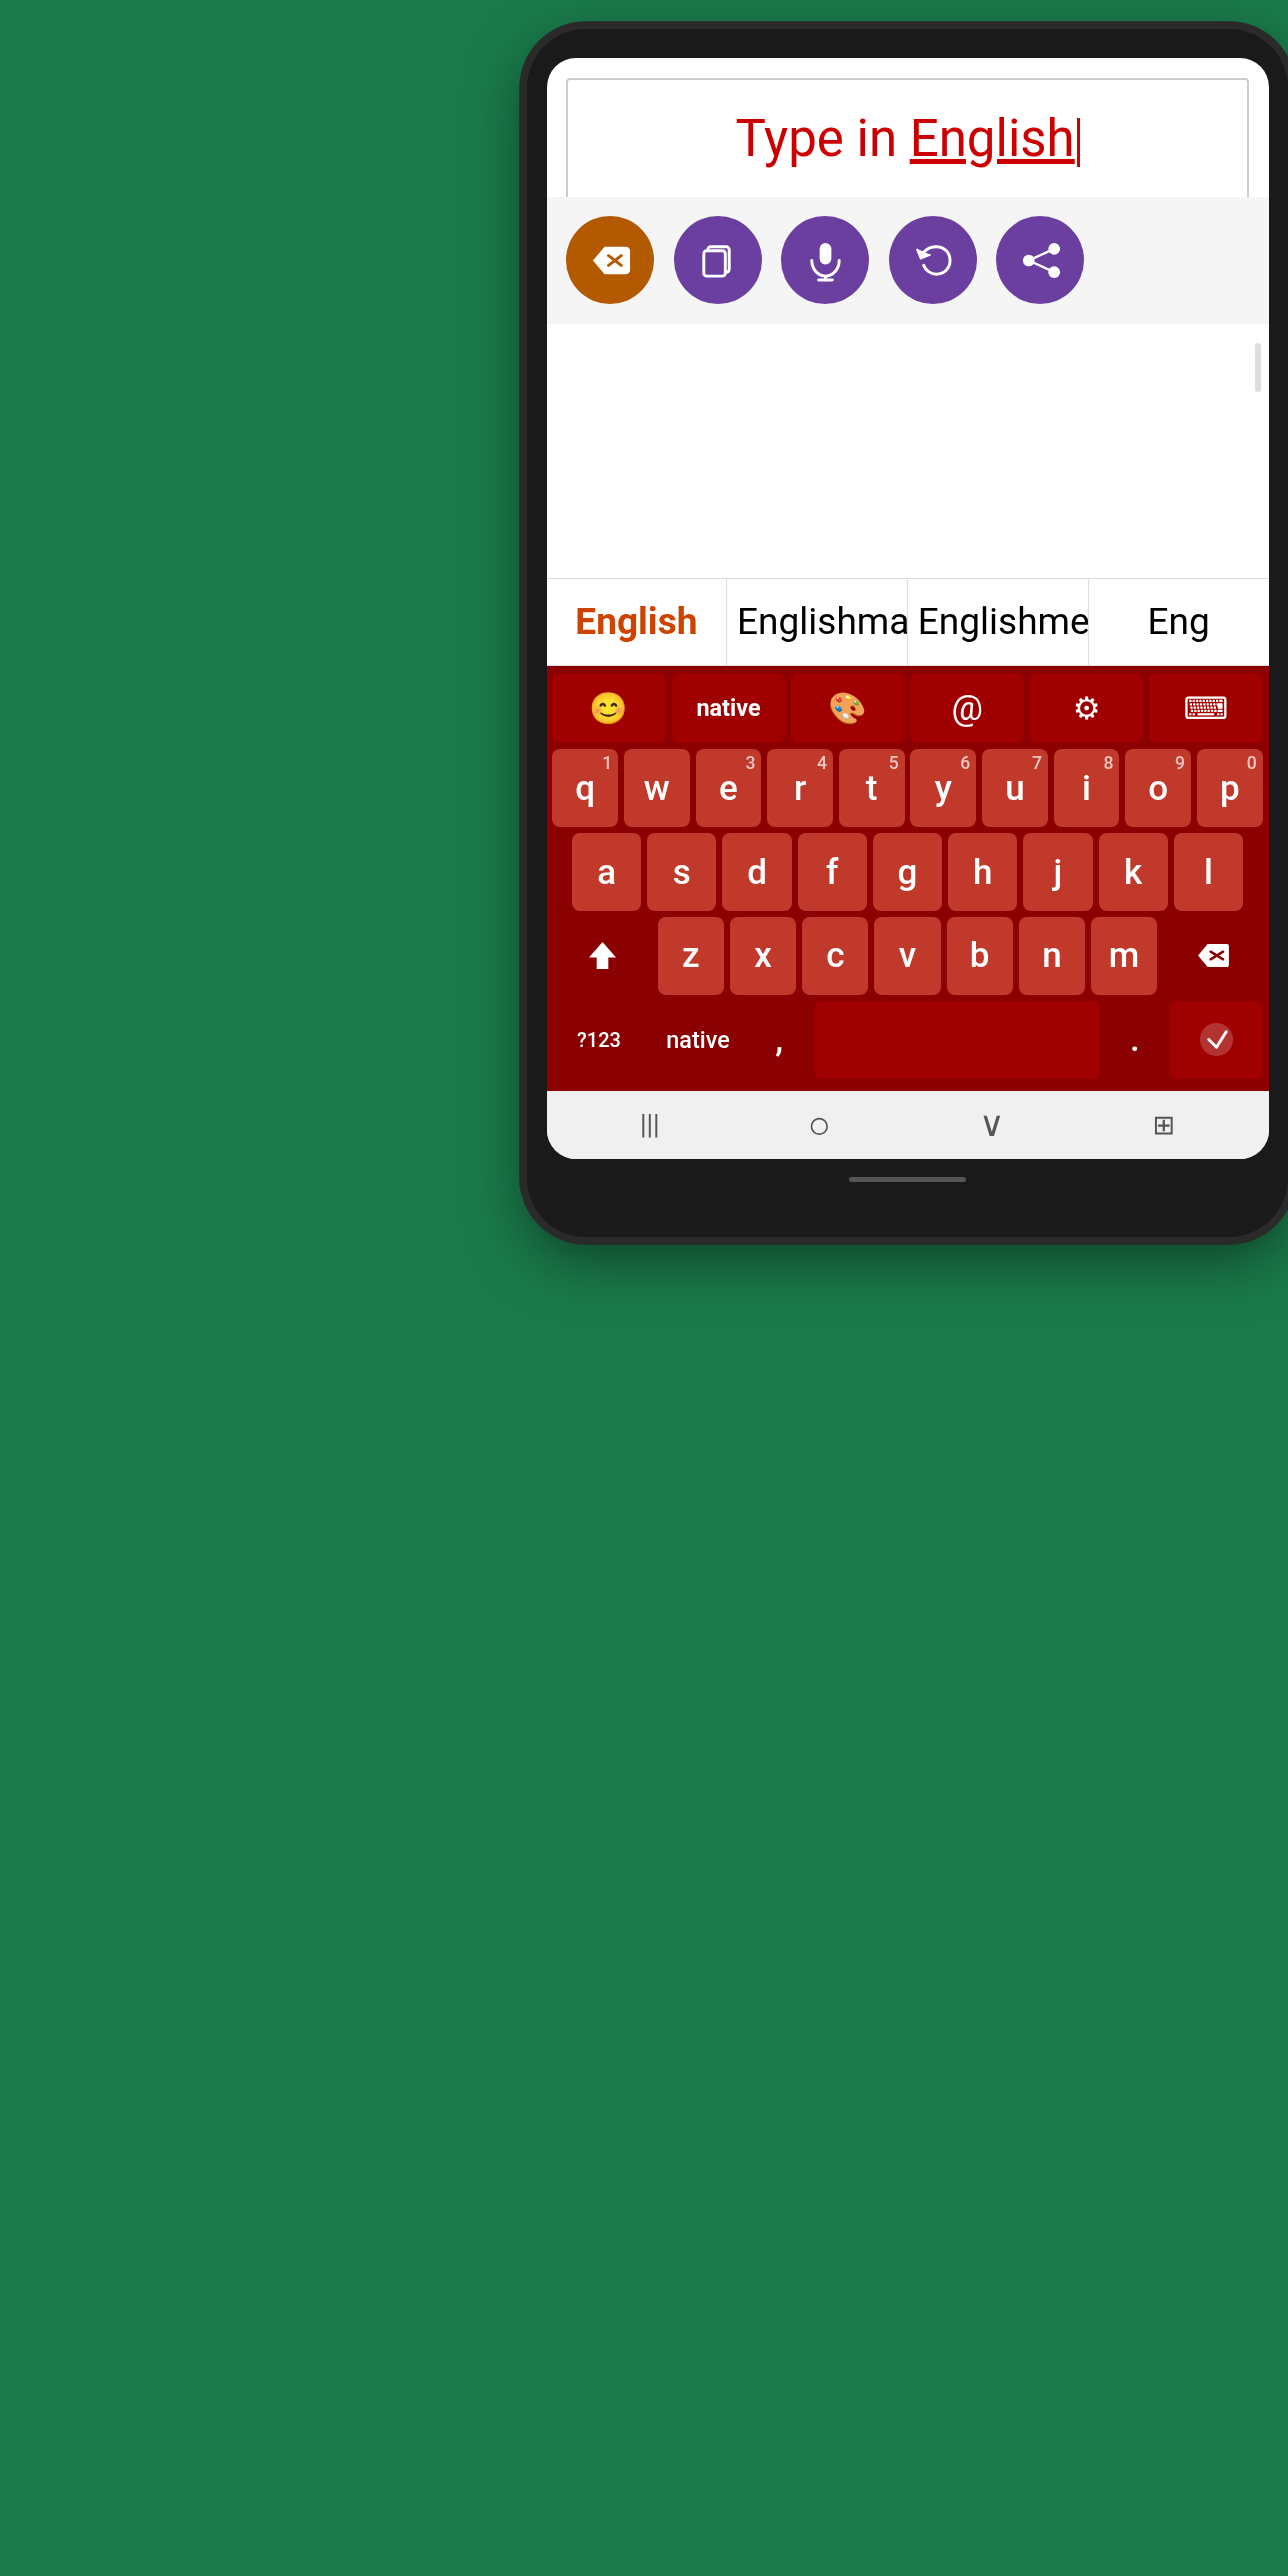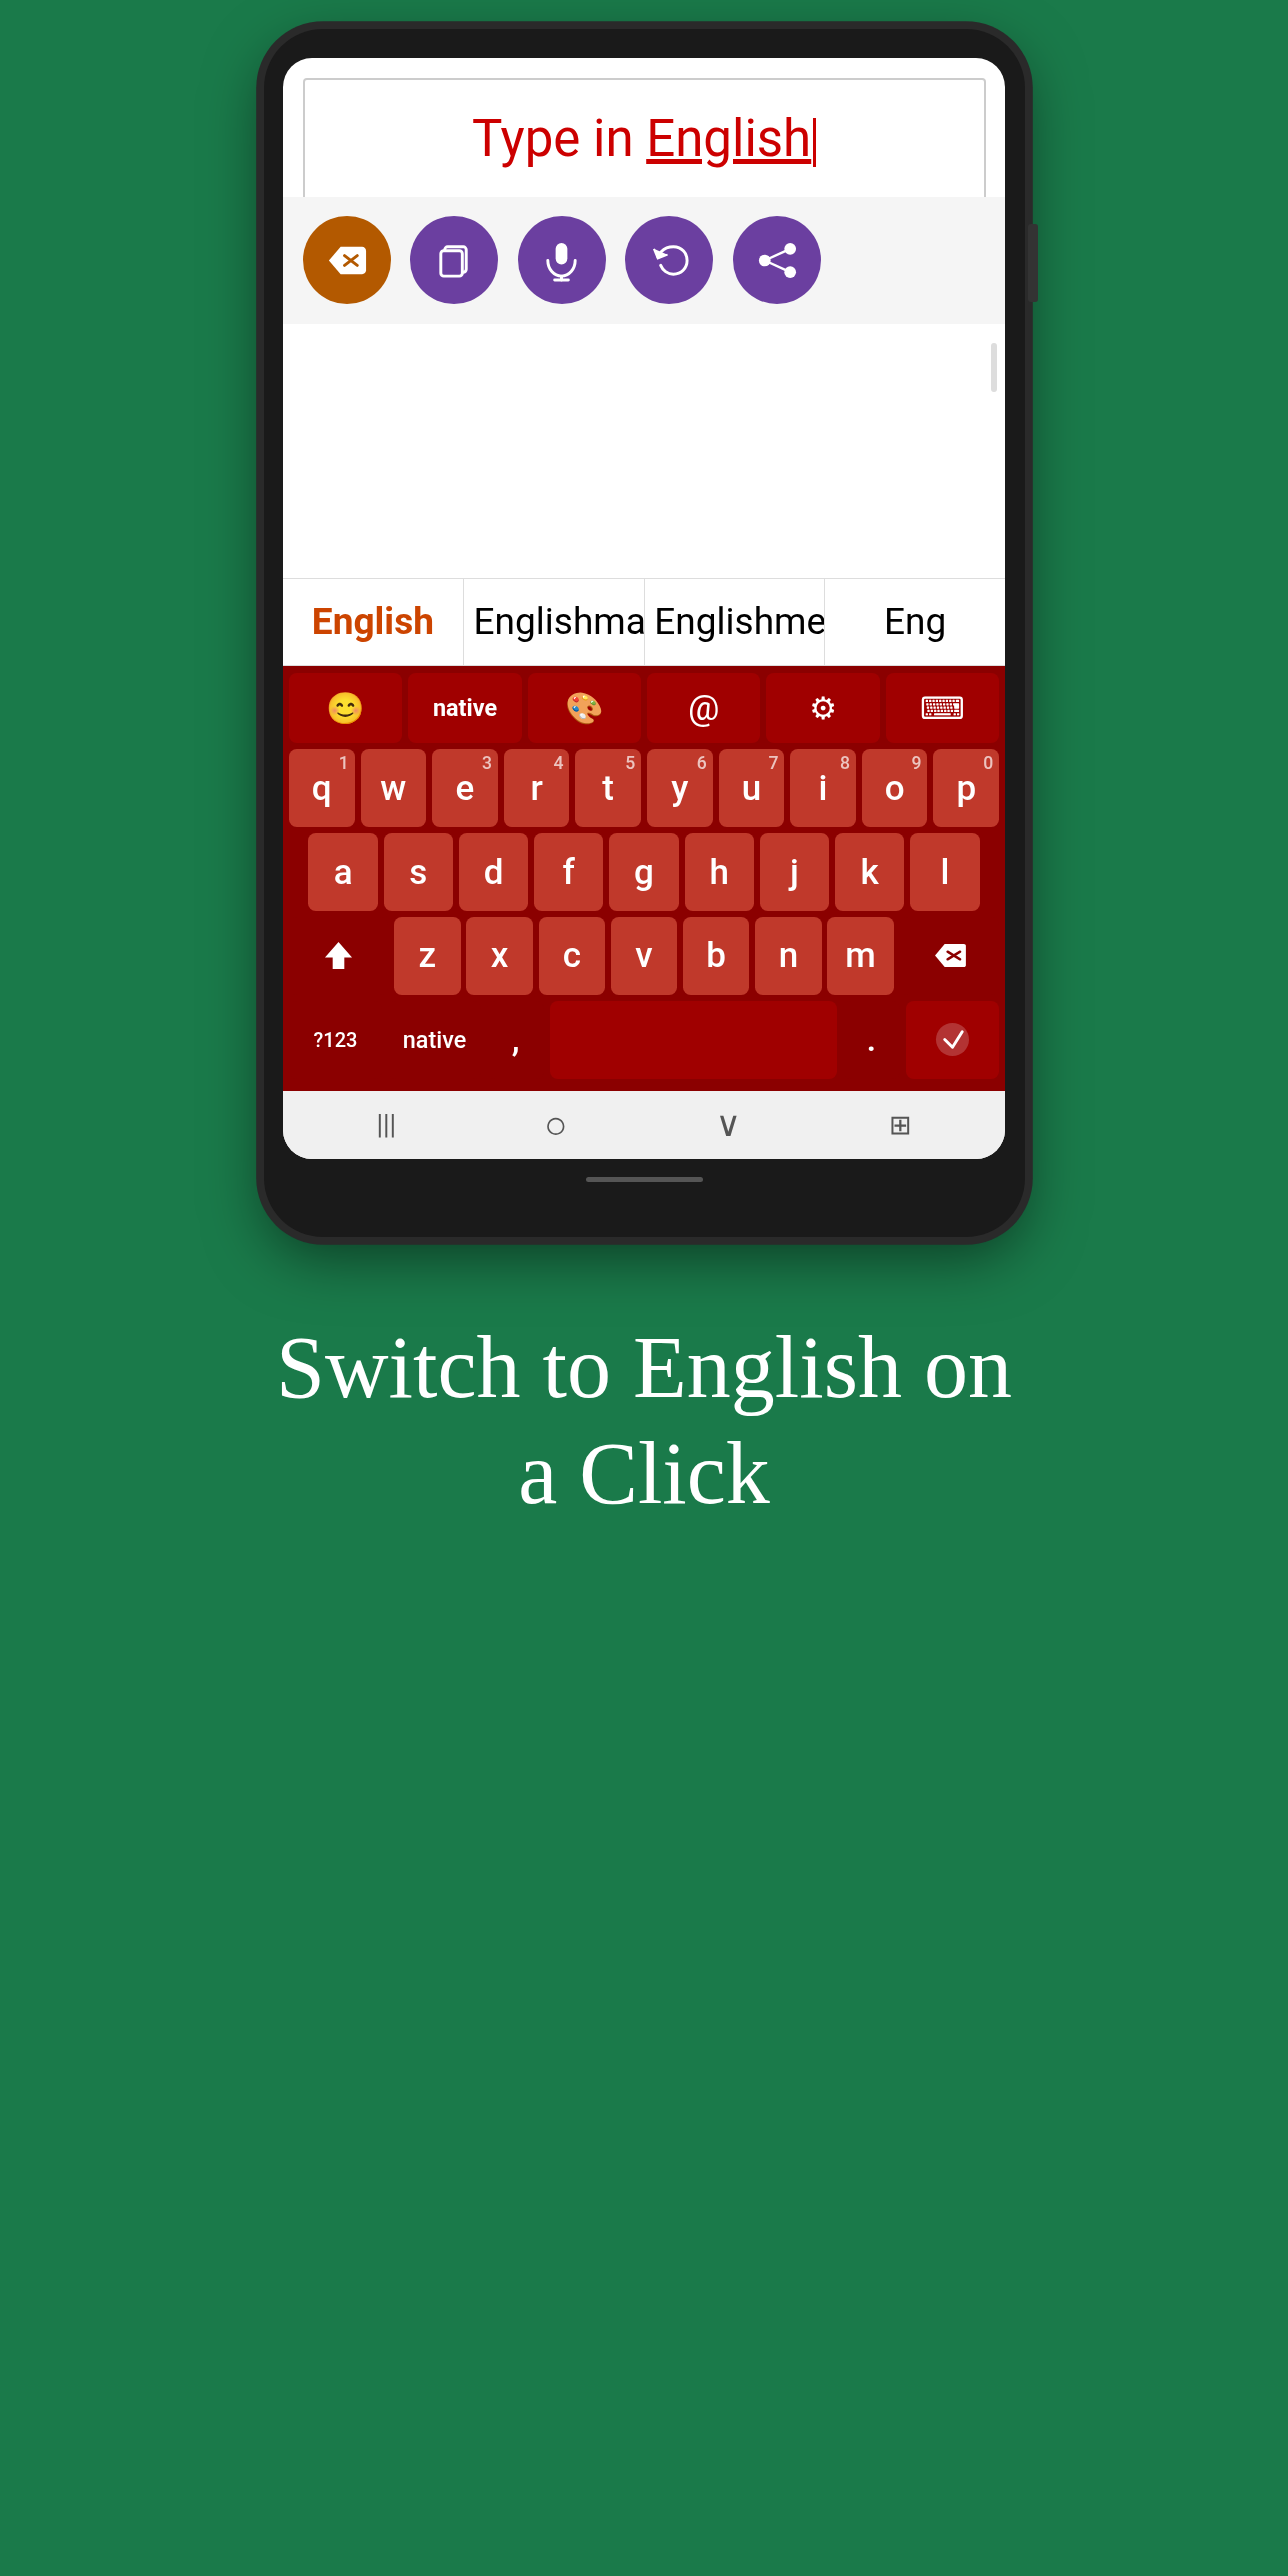--- a/index.html
+++ b/index.html
@@ -291,21 +291,21 @@
       top: 195px;
       width: 9.8px;
       height: 78px;
       background: #333;
       border-radius: 2.9px;
     }
   </style>
 </head>
 <body>
 
-<div class="phone-container" style="margin-top: 0px; width: 1288px; align-items: center;">
+<div class="phone-container" style="margin-top: 0px; width: 1288px; align-items: flex-end;">
   <div style="width: 761px; margin-top: 29px; position: relative;">
 
     <div class="phone-frame">
       <div class="side-btn-right"></div>
 
       <div class="phone-screen">
 
         <div class="text-input-area">
           <div class="typed-text">
             <span>Type in </span><span class="english-word">English</span><span class="cursor"></span>
@@ -448,19 +448,15 @@
 
       </div>
 
       <div style="height:17.6px; display:flex; align-items:center; justify-content:center; margin-top:11.7px;">
         <div style="width:117px; height:4.9px; background:#555; border-radius:2.9px;"></div>
       </div>
 
     </div>
   </div>
 
-  <div class="bottom-caption" style="margin-top: 78px; width: 1171px;">
-    <div class="caption-text">Switch to English on</div>
-    <div class="caption-text">a Click</div>
-  </div>
 
 </div>
 
 
 </body></html>

